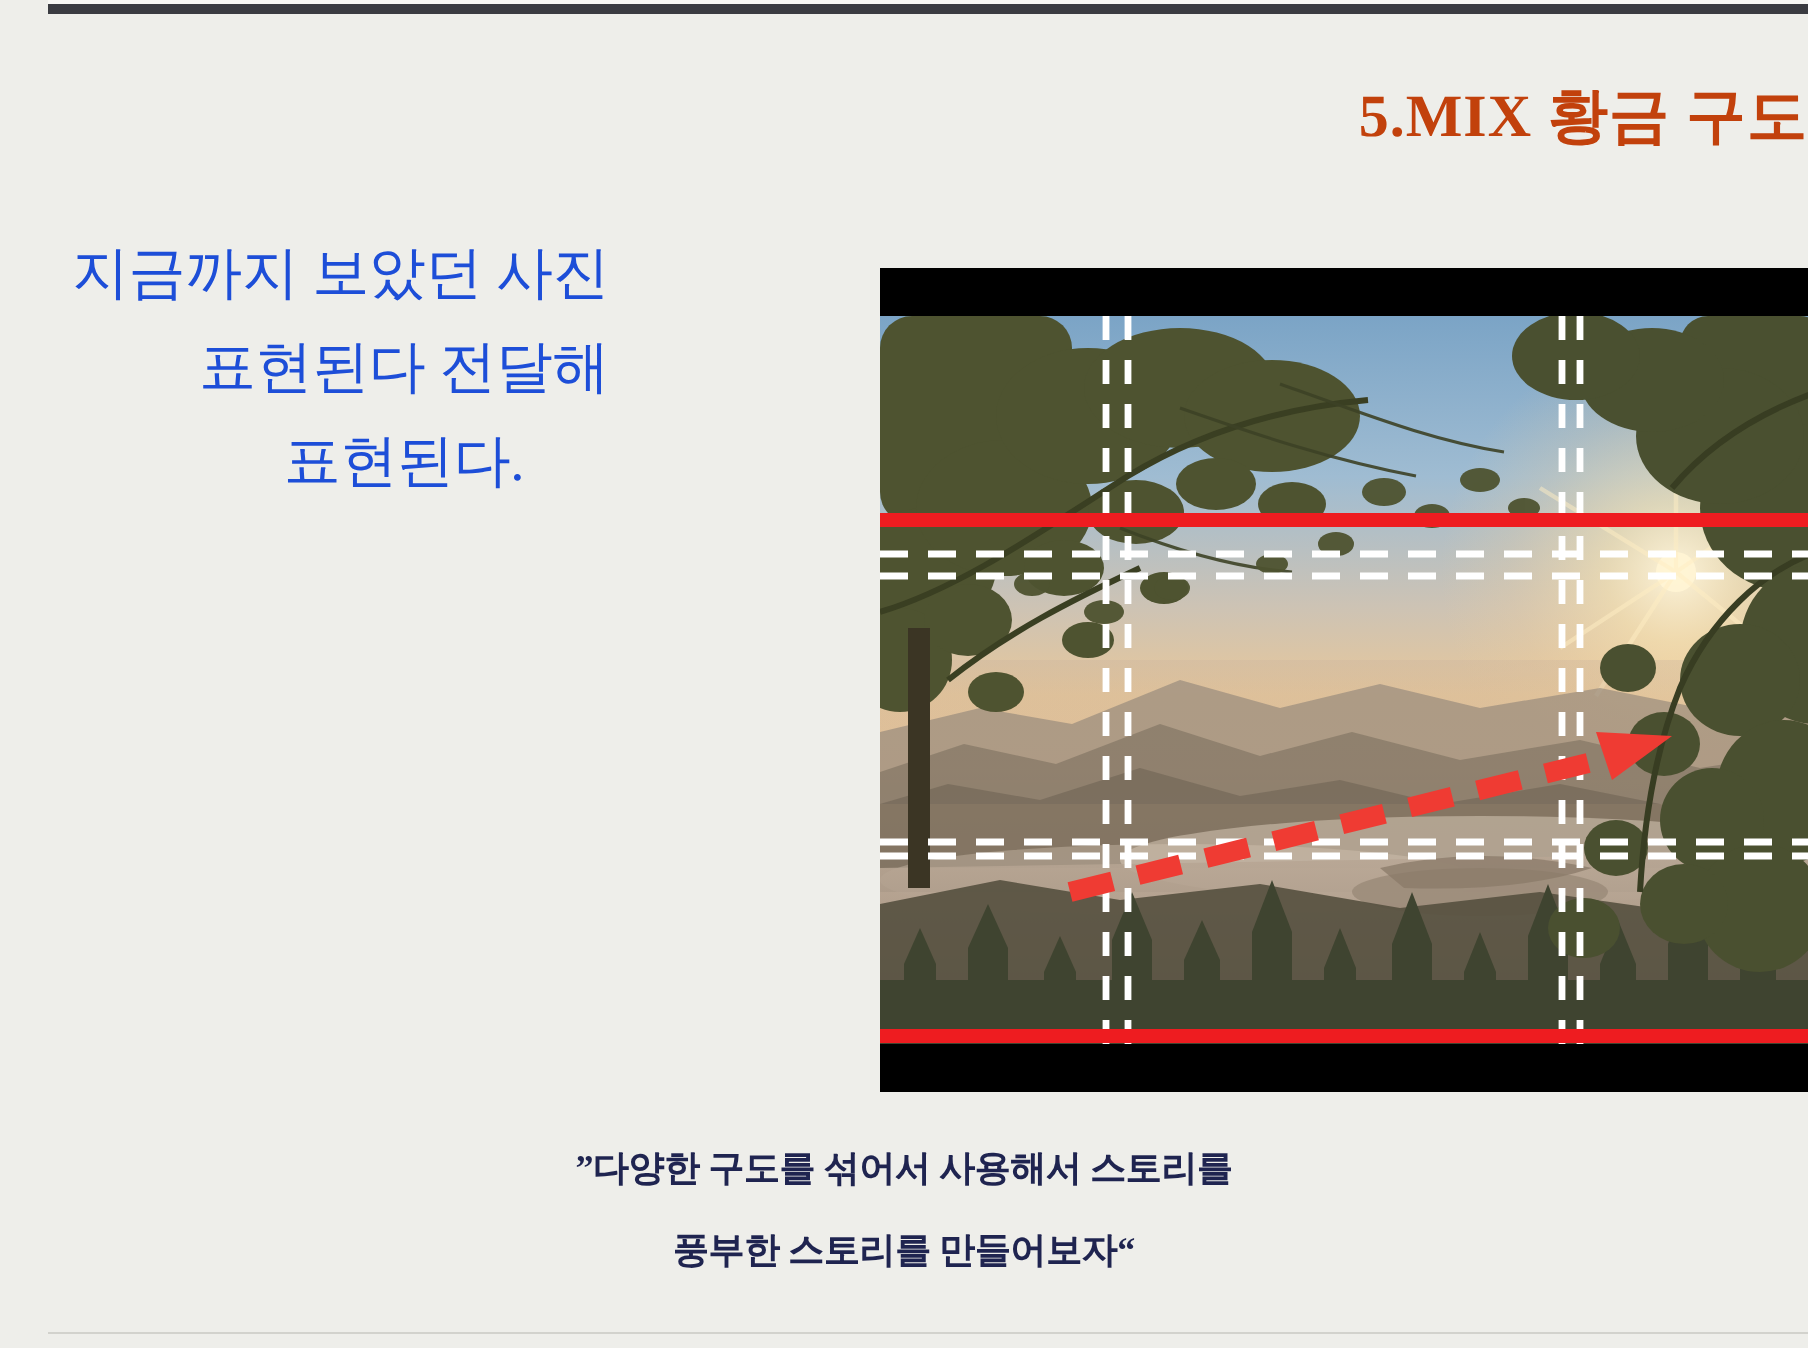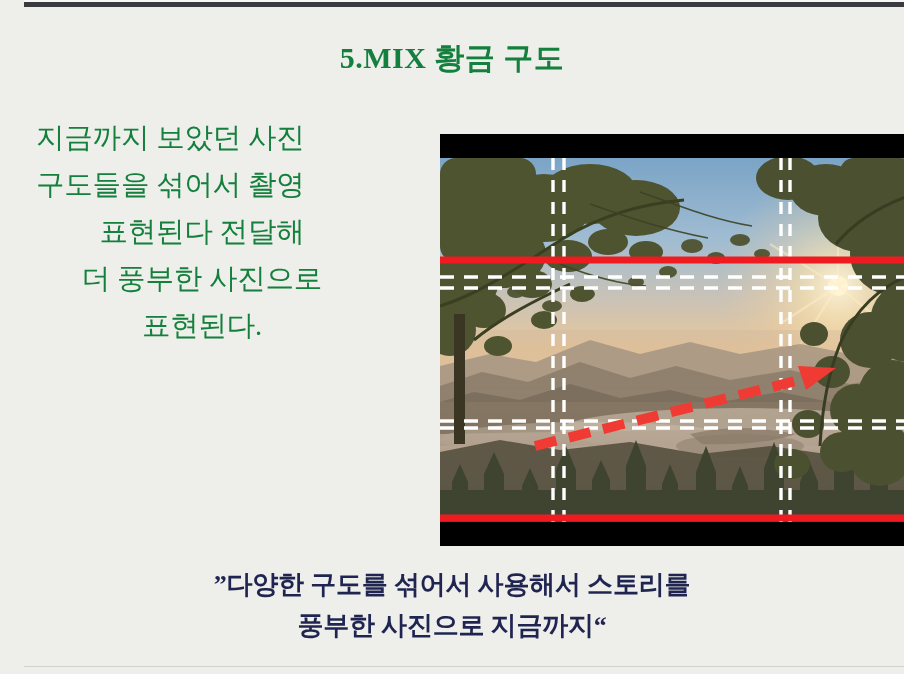--- a/index.html
+++ b/index.html
@@ -33,52 +33,52 @@
     left: 24px; top: 666px;
     width: 880px; height: 1px;
     background: #d2d2cd;
   }
 
   
   #slide-title {
     position: absolute;
     left: 0; top: 38px;
     width: 904px;
-    text-align: center;
+    text-align: right;
     font-size: 30px;
     font-weight: 700;
-    color: #15803d;
+    color: #c2410c;
     letter-spacing: 0.5px;
     white-space: nowrap;
   }
 
   
   #body-text {
     position: absolute;
     left: 22px; top: 114px;
     width: 360px;
     text-align: center;
     font-size: 28.5px;
     line-height: 47px;
-    color: #15803d;
+    color: #1d4ed8;
     letter-spacing: -0.2px;
   }
   #body-text .line { display: block; white-space: nowrap; }
   #body-text .line.l1, #body-text .line.l2, #body-text .line.l3 {
     text-align: left;
     padding-left: 14px;
   }
 
   
   #quote-text {
     position: absolute;
     left: 0; top: 564px;
     width: 904px;
     text-align: center;
-    font-size: 26px;
+    font-size: 18px;
     line-height: 41px;
     font-weight: 700;
     color: #1f2450;
     letter-spacing: -0.2px;
   }
   #quote-text .line { display: block; white-space: nowrap; }
 
   
   #photo-figure {
     position: absolute;
@@ -92,23 +92,21 @@
 </head>
 <body>
 
 <div id="top-rule-light"></div>
 <div id="top-rule-dark"></div>
 
 <div id="slide-title">5.MIX 황금 구도</div>
 
 <div id="body-text">
   <span class="line l1">지금까지 보았던 사진</span>
-  <span class="line l2">구도들을 섞어서 촬영</span>
   <span class="line l4">표현된다 전달해</span>
-  <span class="line l5">더 풍부한 사진으로</span>
   <span class="line l6">표현된다.</span>
 </div>
 
 <figure id="photo-figure">
   <svg id="photo-svg" width="474" height="412" viewBox="0 0 474 412">
     <defs>
       <linearGradient id="skyGrad" x1="0" y1="0" x2="0" y2="1">
         <stop offset="0%" stop-color="#7ba4c6"></stop>
         <stop offset="22%" stop-color="#9fbcd2"></stop>
         <stop offset="40%" stop-color="#cdc3b4"></stop>
@@ -270,16 +268,16 @@
 
     <g>
       <line x1="95" y1="312" x2="372" y2="243" stroke="#ef3b33" stroke-width="10" stroke-dasharray="22 13" stroke-linecap="butt"></line>
       <polygon points="396,234 358,232 366,256" fill="#ef3b33"></polygon>
     </g>
   </svg>
 </figure>
 
 <div id="quote-text">
   <span class="line">”다양한 구도를 섞어서 사용해서 스토리를</span>
-  <span class="line">풍부한 사진으로 지금까지“</span>
+  <span class="line">풍부한 스토리를 만들어보자“</span>
 </div>
 
 <div id="bottom-rule"></div>
 
 </body></html>

